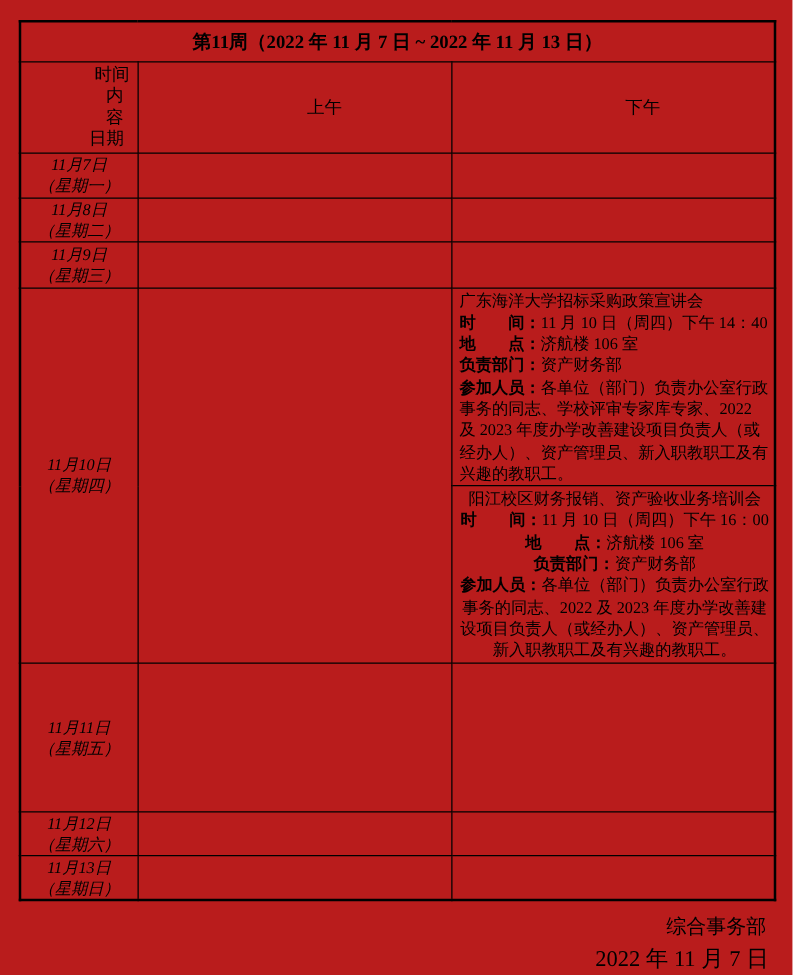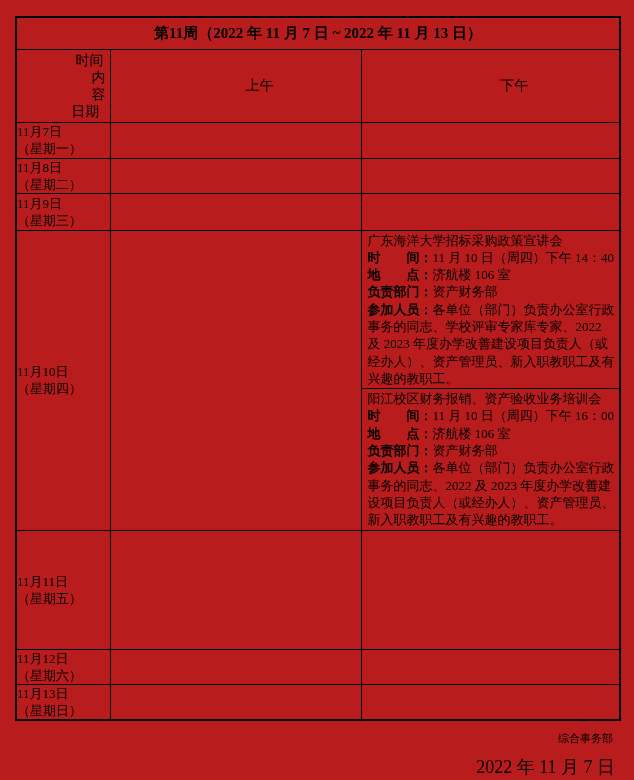--- a/index.html
+++ b/index.html
@@ -14,37 +14,37 @@
   }
   table.sched td { border:1px solid #000; overflow:hidden; }
 
   .r-title td { height:32px; text-align:center; vertical-align:middle;
                 font-weight:bold; font-size:15px; }
   .r-head td  { height:58px; text-align:center; vertical-align:middle; font-size:14px;padding-left:48px; }
 
   .c-corner { font-size:13px; line-height:17px; padding:2px 4px 2px 3px;
               text-align:left; vertical-align:middle; }
   .corner-time    { text-align:right; padding-right:2px; }
-  .corner-content { padding-left:13px;text-align:right; }
+  .corner-content { padding-left:13px; }
   .corner-date    { padding-left:0; }
 
-  .c-date { vertical-align:middle; font-size:13px; line-height:17px; }
+  .c-date { text-align:center; vertical-align:middle; font-size:13px; line-height:17px;font-style:italic; }
   .c-empty { }
 
   .c-event { vertical-align:top; font-size:13px; line-height:17.3px;
              padding:1px 3px 1px 6px; text-align:left; }
   .ev-line .lab { font-weight:bold; }
 
   .row-mon { height:36px; } .row-tue { height:35px;padding-left:12px; } .row-wed { height:37px; }
-  .row-thu-a td.c-event { height:155px; } .row-thu-b td.c-event { height:140px; }
+  .row-thu-a td.c-event { height:155px; } .row-thu-b td.c-event { height:140px;text-align:center; }
   .row-fri { height:119px; } .row-sat { height:34px; } .row-sun { height:36px; }
 
   .note { position:absolute; left:18px; top:706px; font-size:12.5px;
           white-space:nowrap; }
-  .sig  { position:absolute; right:21px; top:731px; font-size:11px; }
+  .sig  { position:absolute; right:21px; top:731px; font-size:16px; }
   .sigdate { position:absolute; right:19px; top:755px; font-size:18px; }
 </style>
 </head>
 <body>
 
 <div class="page">
 
   <table class="sched">
     <colgroup>
       <col style="width:94px">

